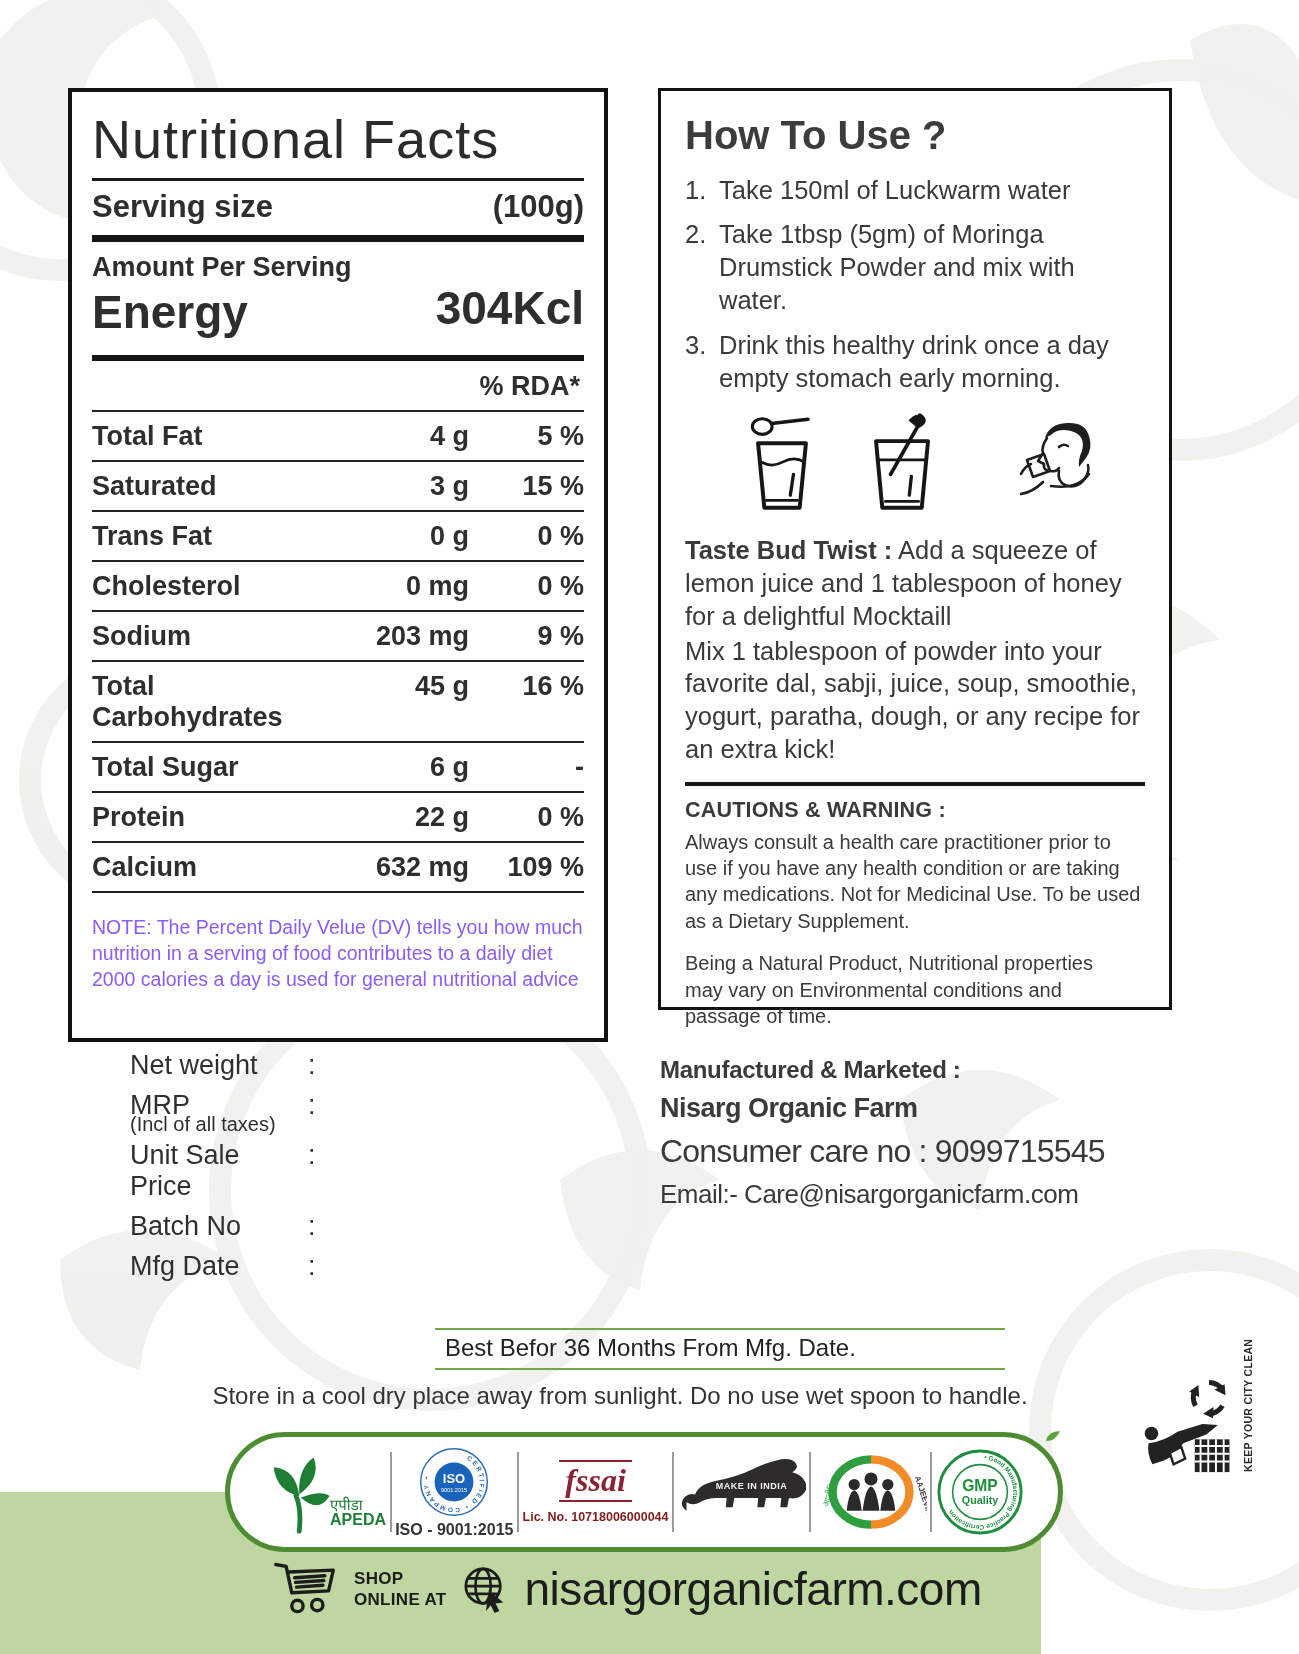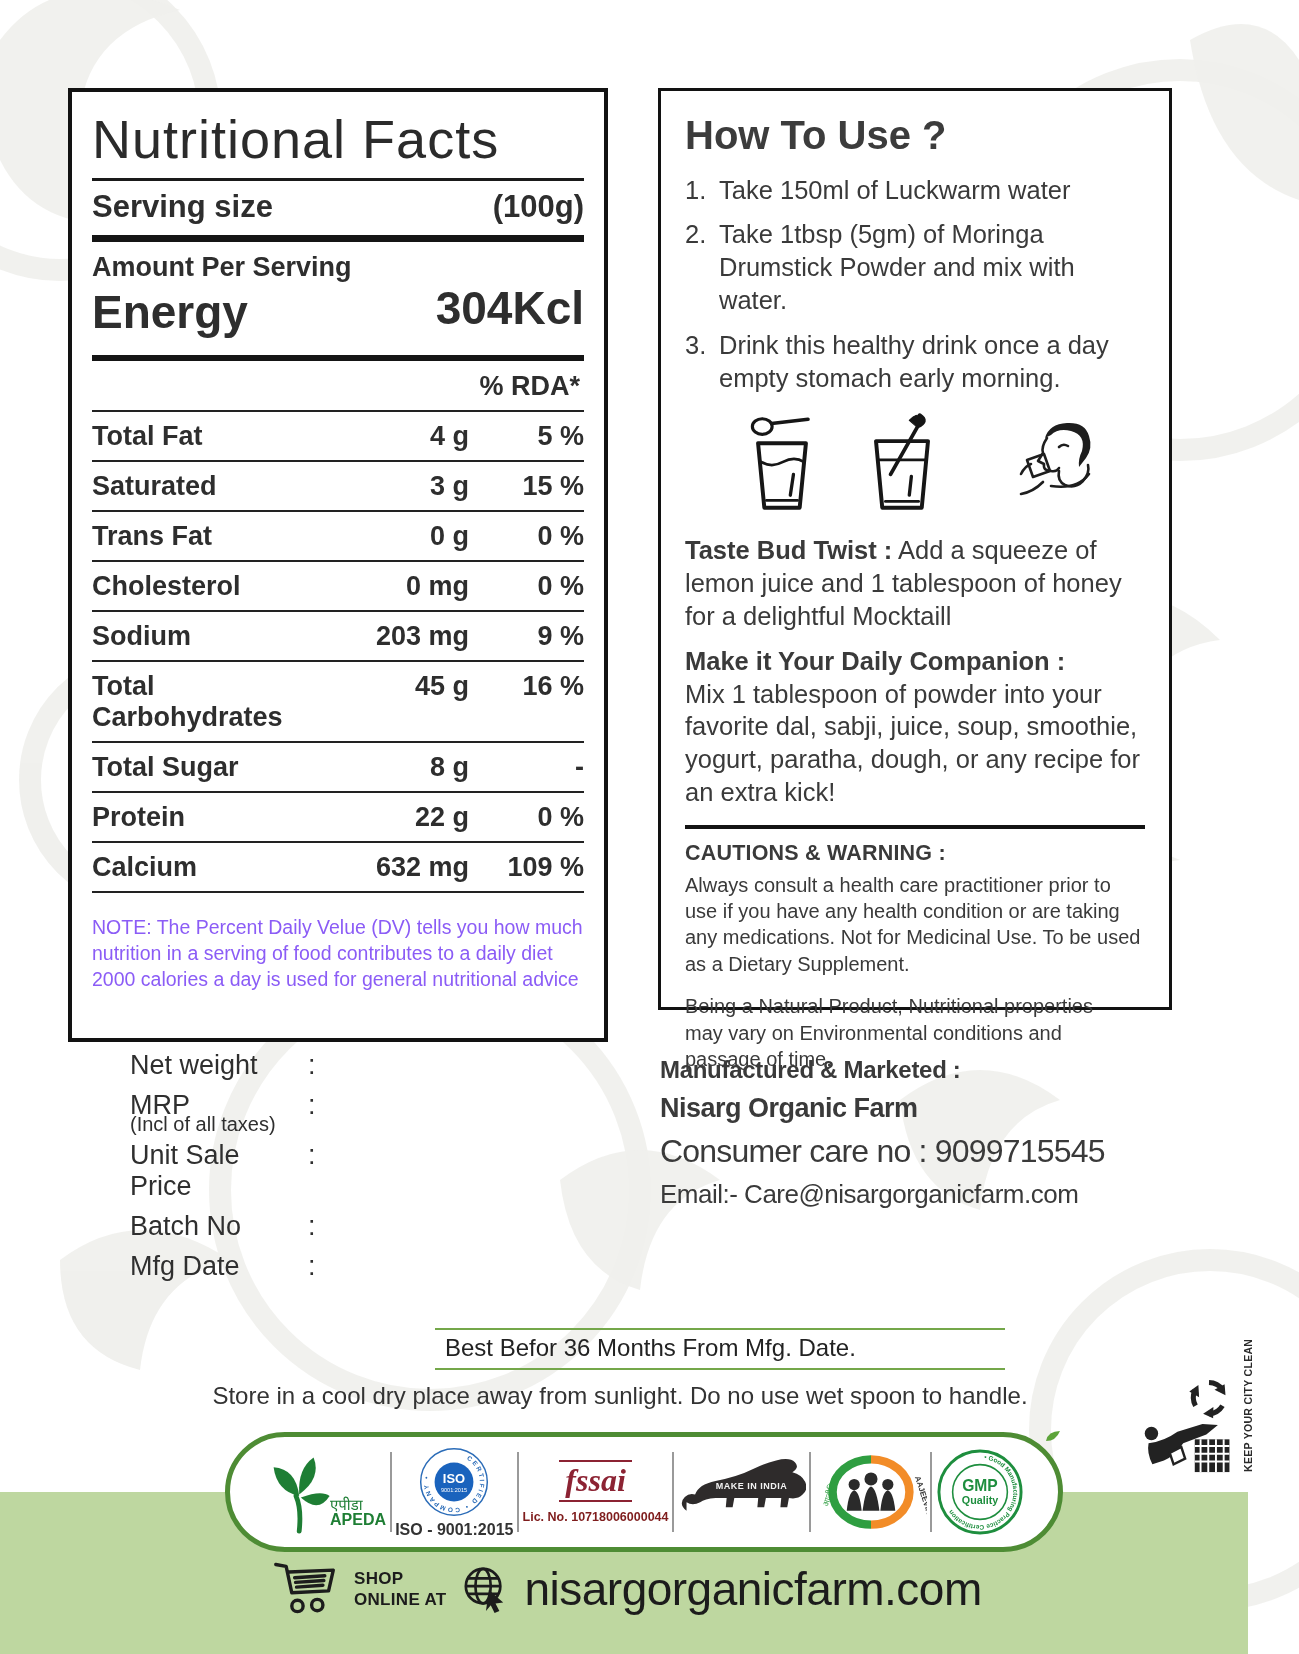--- a/index.html
+++ b/index.html
@@ -99,21 +99,21 @@
 
   
   .clean-group { left:1140px; top:1376px; width:130px; height:100px; z-index:2; }
   .clean-vtext {
     position:absolute; left:102px; top:-4px; height:100px;
     writing-mode:vertical-rl; transform:rotate(180deg);
     font-size:10.5px; font-weight:bold; color:#2a2a2a; letter-spacing:0.3px; white-space:nowrap;
   }
 
   
-  .footer { left:0; top:1492px; width:1248px; height:162px; background:#bed7a0; z-index:1; }
+  .footer { left:0; top:1492px; width:1041px; height:162px; background:#bed7a0; z-index:1; }
   .footer-inner { position:absolute; left:272px; top:66px; display:flex; align-items:center; gap:16px; z-index:4; }
   .shop-text { font-size:17px; font-weight:bold; color:#1c1c1c; line-height:1.25; letter-spacing:0.3px; }
   .site { font-size:46px; color:#1c1c1c; letter-spacing:-0.5px; }
 </style>
 </head>
 <body>
 
 <svg id="bg" viewBox="0 0 1299 1654">
   <g fill="none" stroke="#efefec" stroke-width="22" opacity="0.9">
     <circle cx="60" cy="120" r="150"></circle>
@@ -176,21 +176,21 @@
     <span class="namt">203 mg</span>
     <span class="nrda">9 %</span>
   </div>
   <div class="nrow">
     <span class="nlabel">Total Carbohydrates</span>
     <span class="namt">45 g</span>
     <span class="nrda">16 %</span>
   </div>
   <div class="nrow">
     <span class="nlabel">Total Sugar</span>
-    <span class="namt">8 g</span>
+    <span class="namt">6 g</span>
     <span class="nrda">-</span>
   </div>
   <div class="nrow">
     <span class="nlabel">Protein</span>
     <span class="namt">22 g</span>
     <span class="nrda">0 %</span>
   </div>
   <div class="nrow">
     <span class="nlabel">Calcium</span>
     <span class="namt">632 mg</span>
@@ -249,21 +249,20 @@
         <path d="M42,44 l17,-6 l6,17 l-17,6 z"></path>
         <path d="M36,58 q4,-8 10,-10"></path>
       </g>
     </svg>
   </div>
 
   <div class="para">
     <span class="plabel">Taste Bud Twist :</span><span> Add a squeeze of lemon juice and 1 tablespoon of honey for a delightful Mocktaill</span>
   </div>
 
-  <div class="companion-label">Make it Your Daily Companion :</div>
   <div class="para" style="margin-top:2px;">Mix 1 tablespoon of powder into your favorite dal, sabji, juice, soup, smoothie, yogurt, paratha, dough, or any recipe for an extra kick!</div>
 
   <div class="use-divider"></div>
 
   <div class="caut-title">CAUTIONS &amp; WARNING :</div>
   <div class="caut-text">Always consult a health care practitioner prior to use if you have any health condition or are taking any medications. Not for Medicinal Use. To be used as a Dietary Supplement.</div>
   <div class="natural-text">Being a Natural Product, Nutritional properties may vary on Environmental conditions and passage of time.</div>
 </div>
 
 <div class="abs fields">

